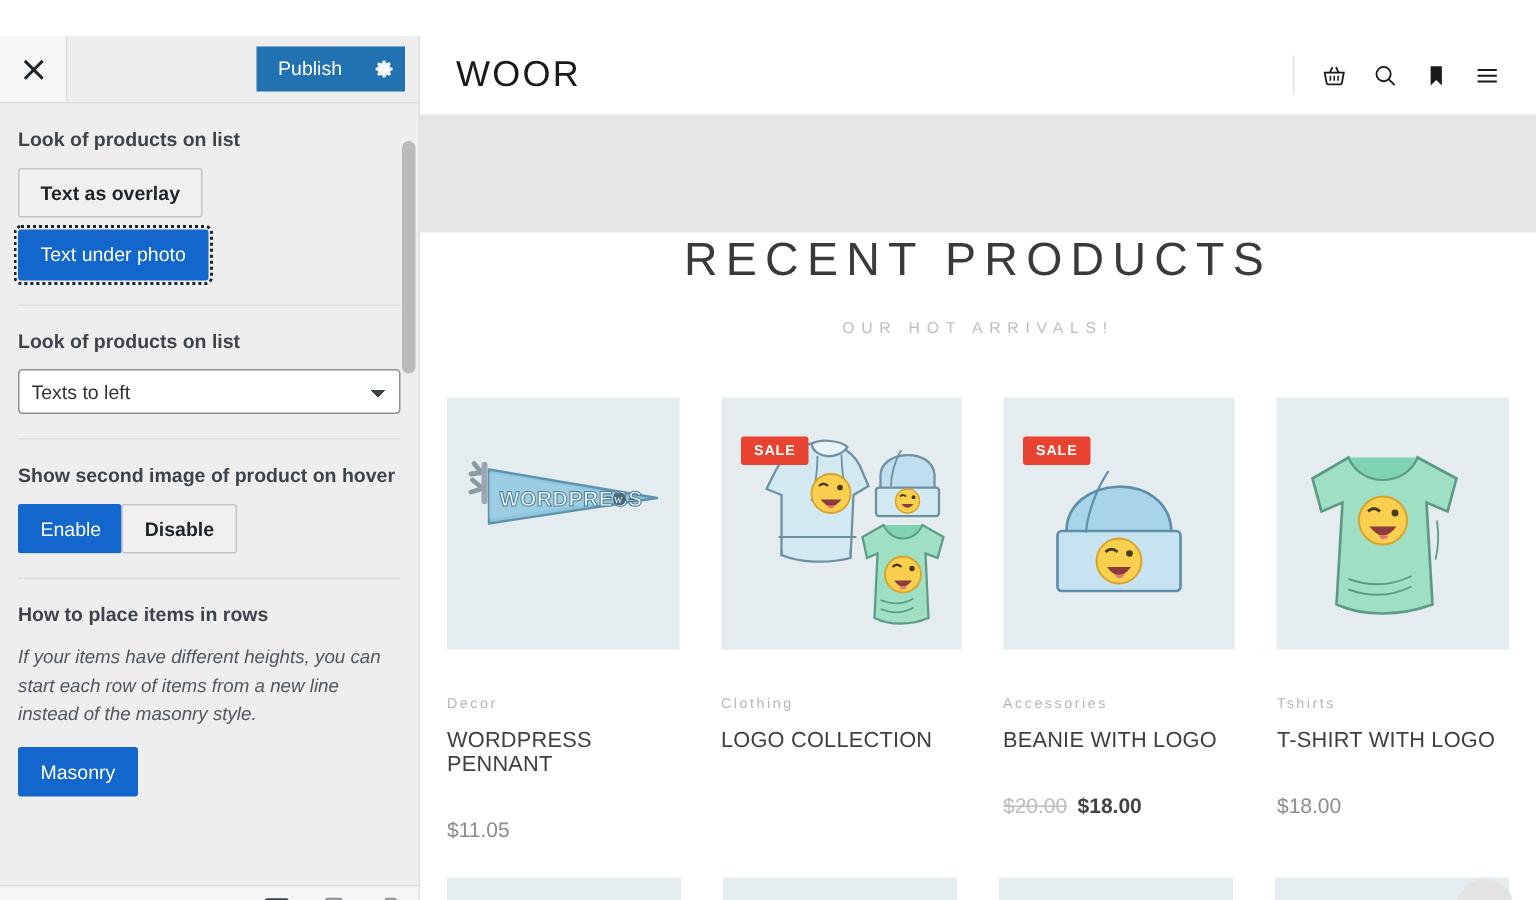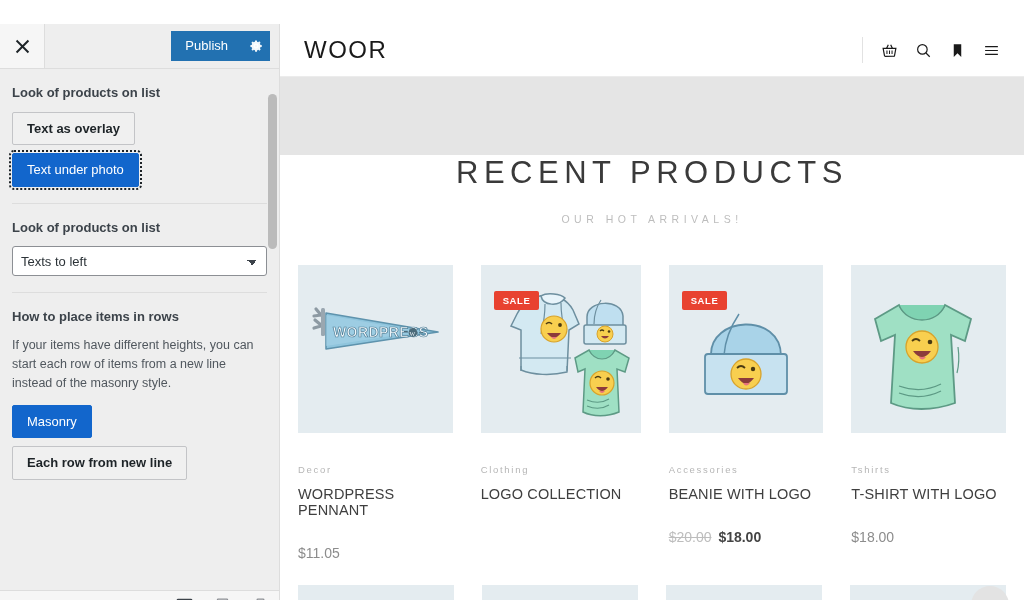--- a/index.html
+++ b/index.html
@@ -74,20 +74,21 @@
   .ctl-section.nb { border-bottom: none; }
   .ctl-label {
     font-size: 13px;
     font-weight: bold;
     color: #3c434a;
     margin-bottom: 9px;
     line-height: 1.5;
   }
   .ctl-desc {
     font-size: 12.5px;
+    font-style: italic;
     color: #50575e;
     line-height: 1.55;
     margin-bottom: 11px;
   }
   .btn-stack > * { display: block; }
   .opt-btn {
     font-family: "Liberation Sans", sans-serif;
     font-size: 13px;
     font-weight: bold;
     padding: 6px 14px;
@@ -335,27 +336,33 @@
 
         <div class="ctl-section">
           <div class="ctl-label">Look of products on list</div>
           <select class="ctl-select">
             <option>Texts to left</option>
             <option>Texts to center</option>
             <option>Texts to right</option>
           </select>
         </div>
 
+        <div class="ctl-section">
+          <div class="ctl-label">Show second image of product on hover</div>
+          <div class="btn-row">
+            <button class="opt-btn active">Enable</button>
+            <button class="opt-btn">Disable</button>
+          </div>
+        </div>
 
         <div class="ctl-section nb">
           <div class="ctl-label">How to place items in rows</div>
           <div class="ctl-desc">If your items have different heights, you can start each row of items from a new line instead of the masonry style.</div>
           <div class="btn-stack">
             <button class="opt-btn active mb8">Masonry</button>
-            <button class="opt-btn">Each row from new line</button>
           </div>
         </div>
 
       </div>
       <div class="side-scrollbar"></div>
     </div>
 
     <div class="cust-footer">
       <div class="hide-ctrl">
         <svg viewBox="0 0 20 20">

